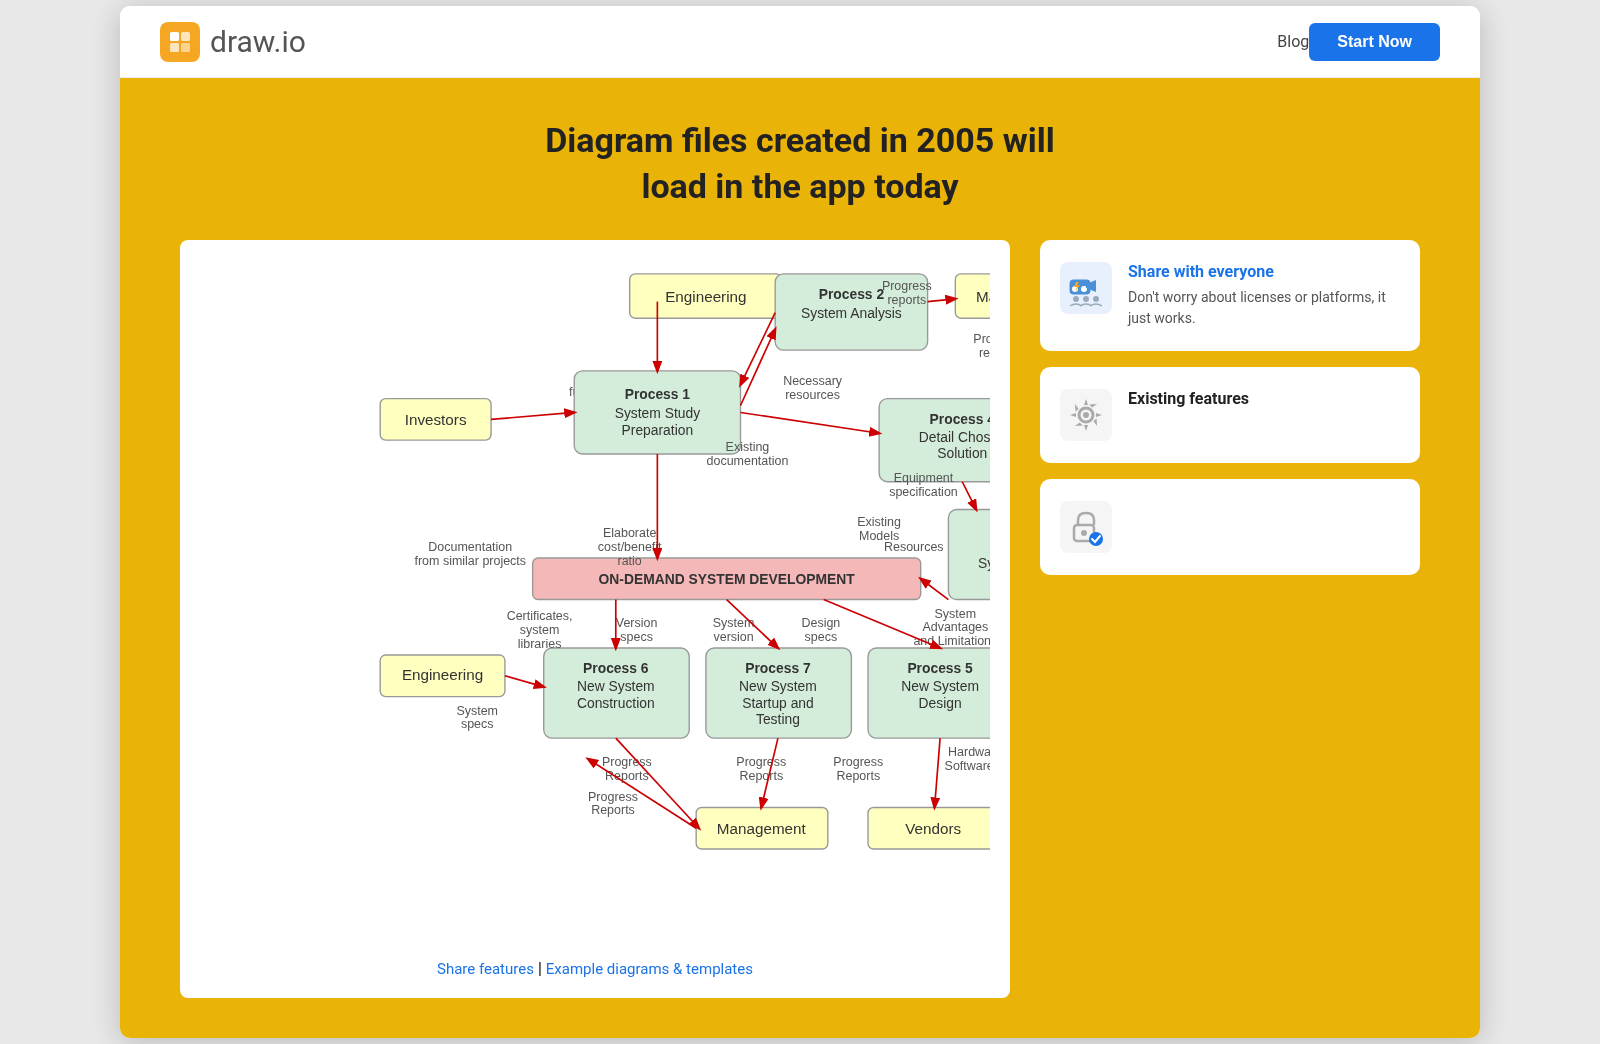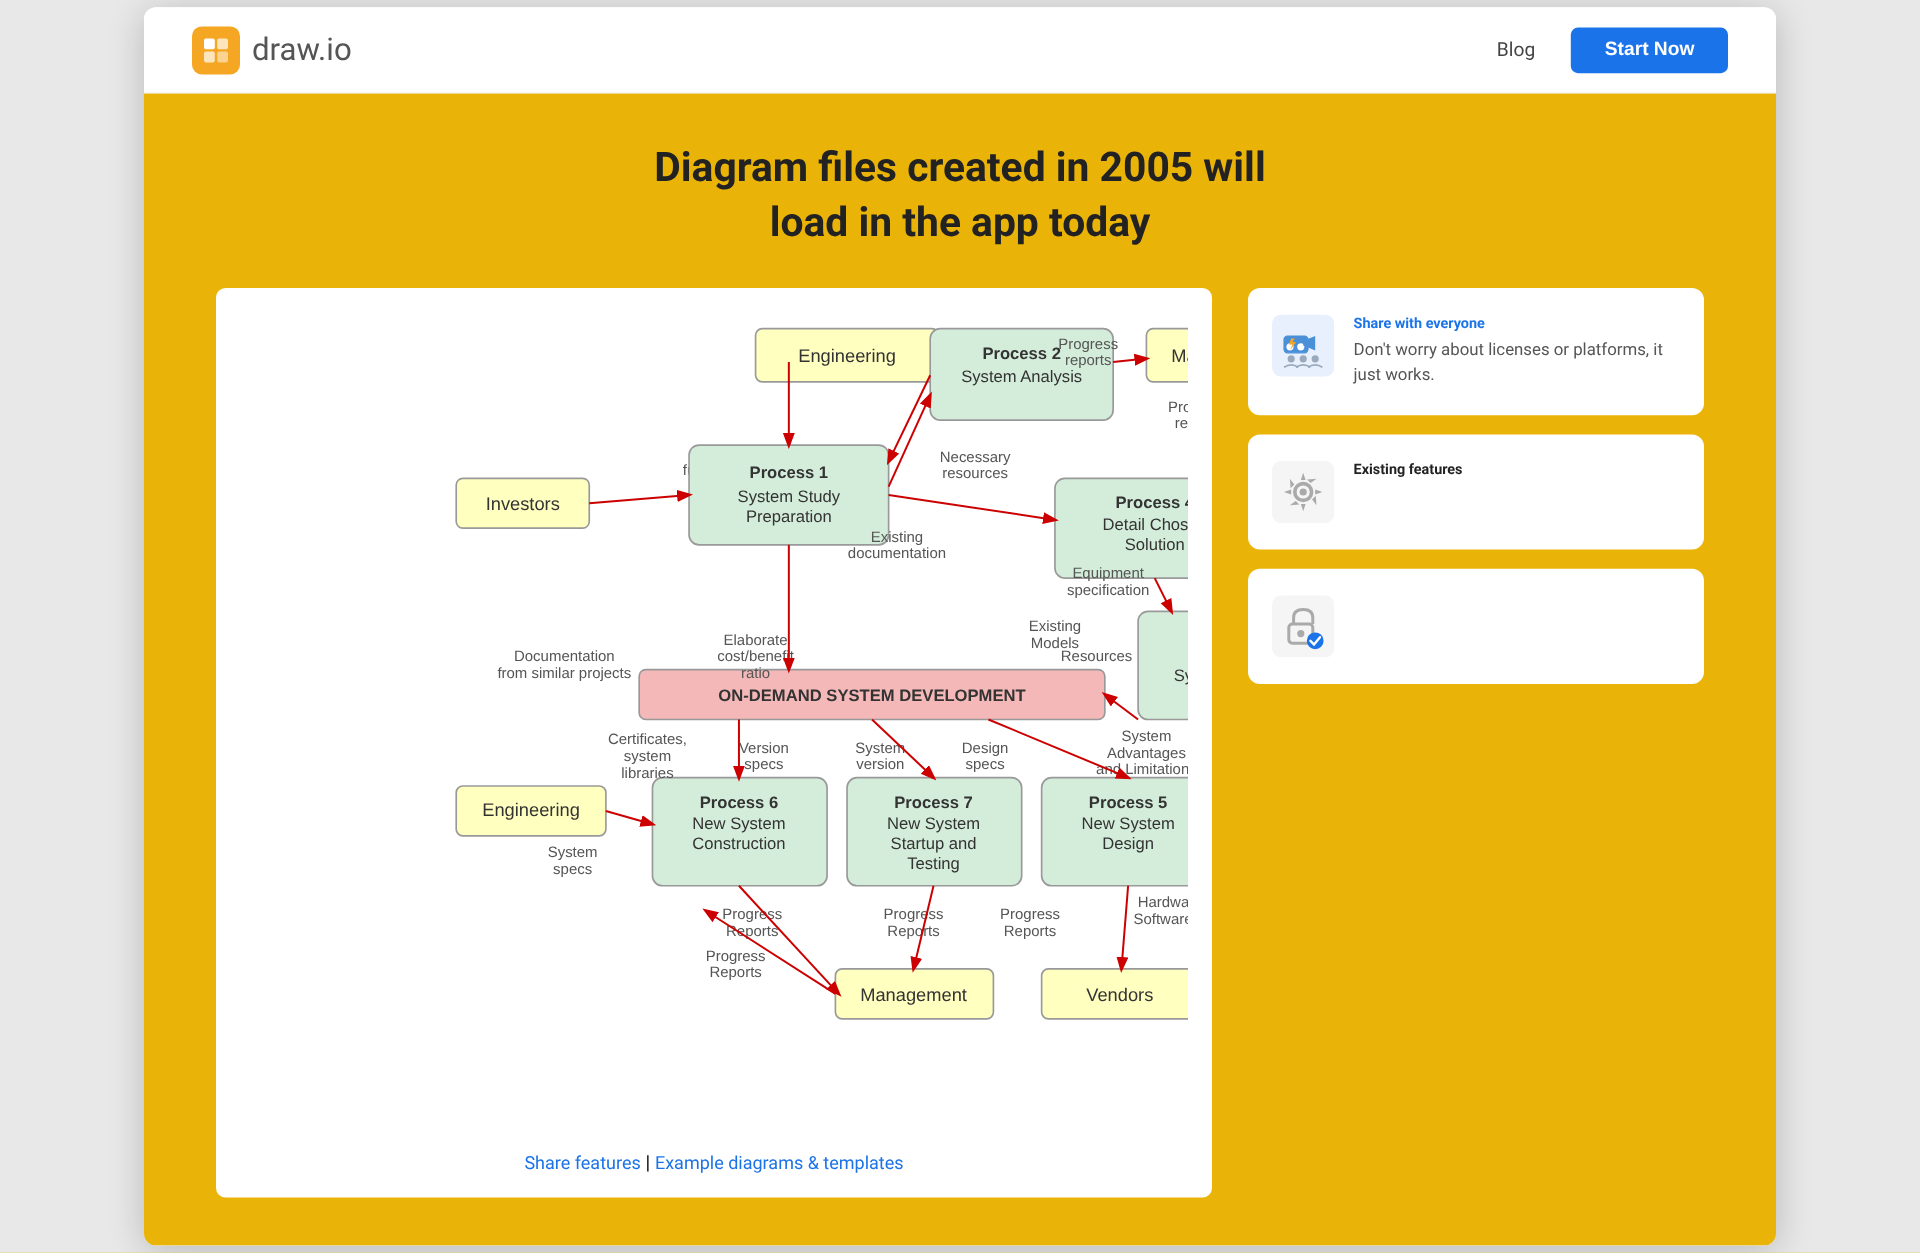--- a/index.html
+++ b/index.html
@@ -42,28 +42,27 @@
       background: #f5a623;
       border-radius: 8px;
       display: flex;
       align-items: center;
       justify-content: center;
       color: white;
       font-weight: bold;
       font-size: 20px;
     }
     .logo-text {
-      font-size: 26px;
+      font-size: 30px;
       color: #555;
       font-weight: 400;
     }
     .header-nav {
       display: flex;
       align-items: center;
-      gap: 30px;
     }
     .blog-link {
       font-size: 16px;
       color: #444;
       text-decoration: none;
     }
     .start-now-btn {
       background: #1a73e8;
       color: white;
       border: none;
@@ -131,21 +130,21 @@
     }
     .feature-icon {
       width: 52px;
       height: 52px;
       flex-shrink: 0;
       display: flex;
       align-items: center;
       justify-content: center;
     }
     .feature-text h3 {
-      font-size: 12px;
+      font-size: 16px;
       font-weight: 700;
       color: #1a73e8;
       margin-bottom: 6px;
     }
     .feature-text p {
       font-size: 14px;
       color: #555;
       line-height: 1.5;
     }
     .feature-text h3.dark {

